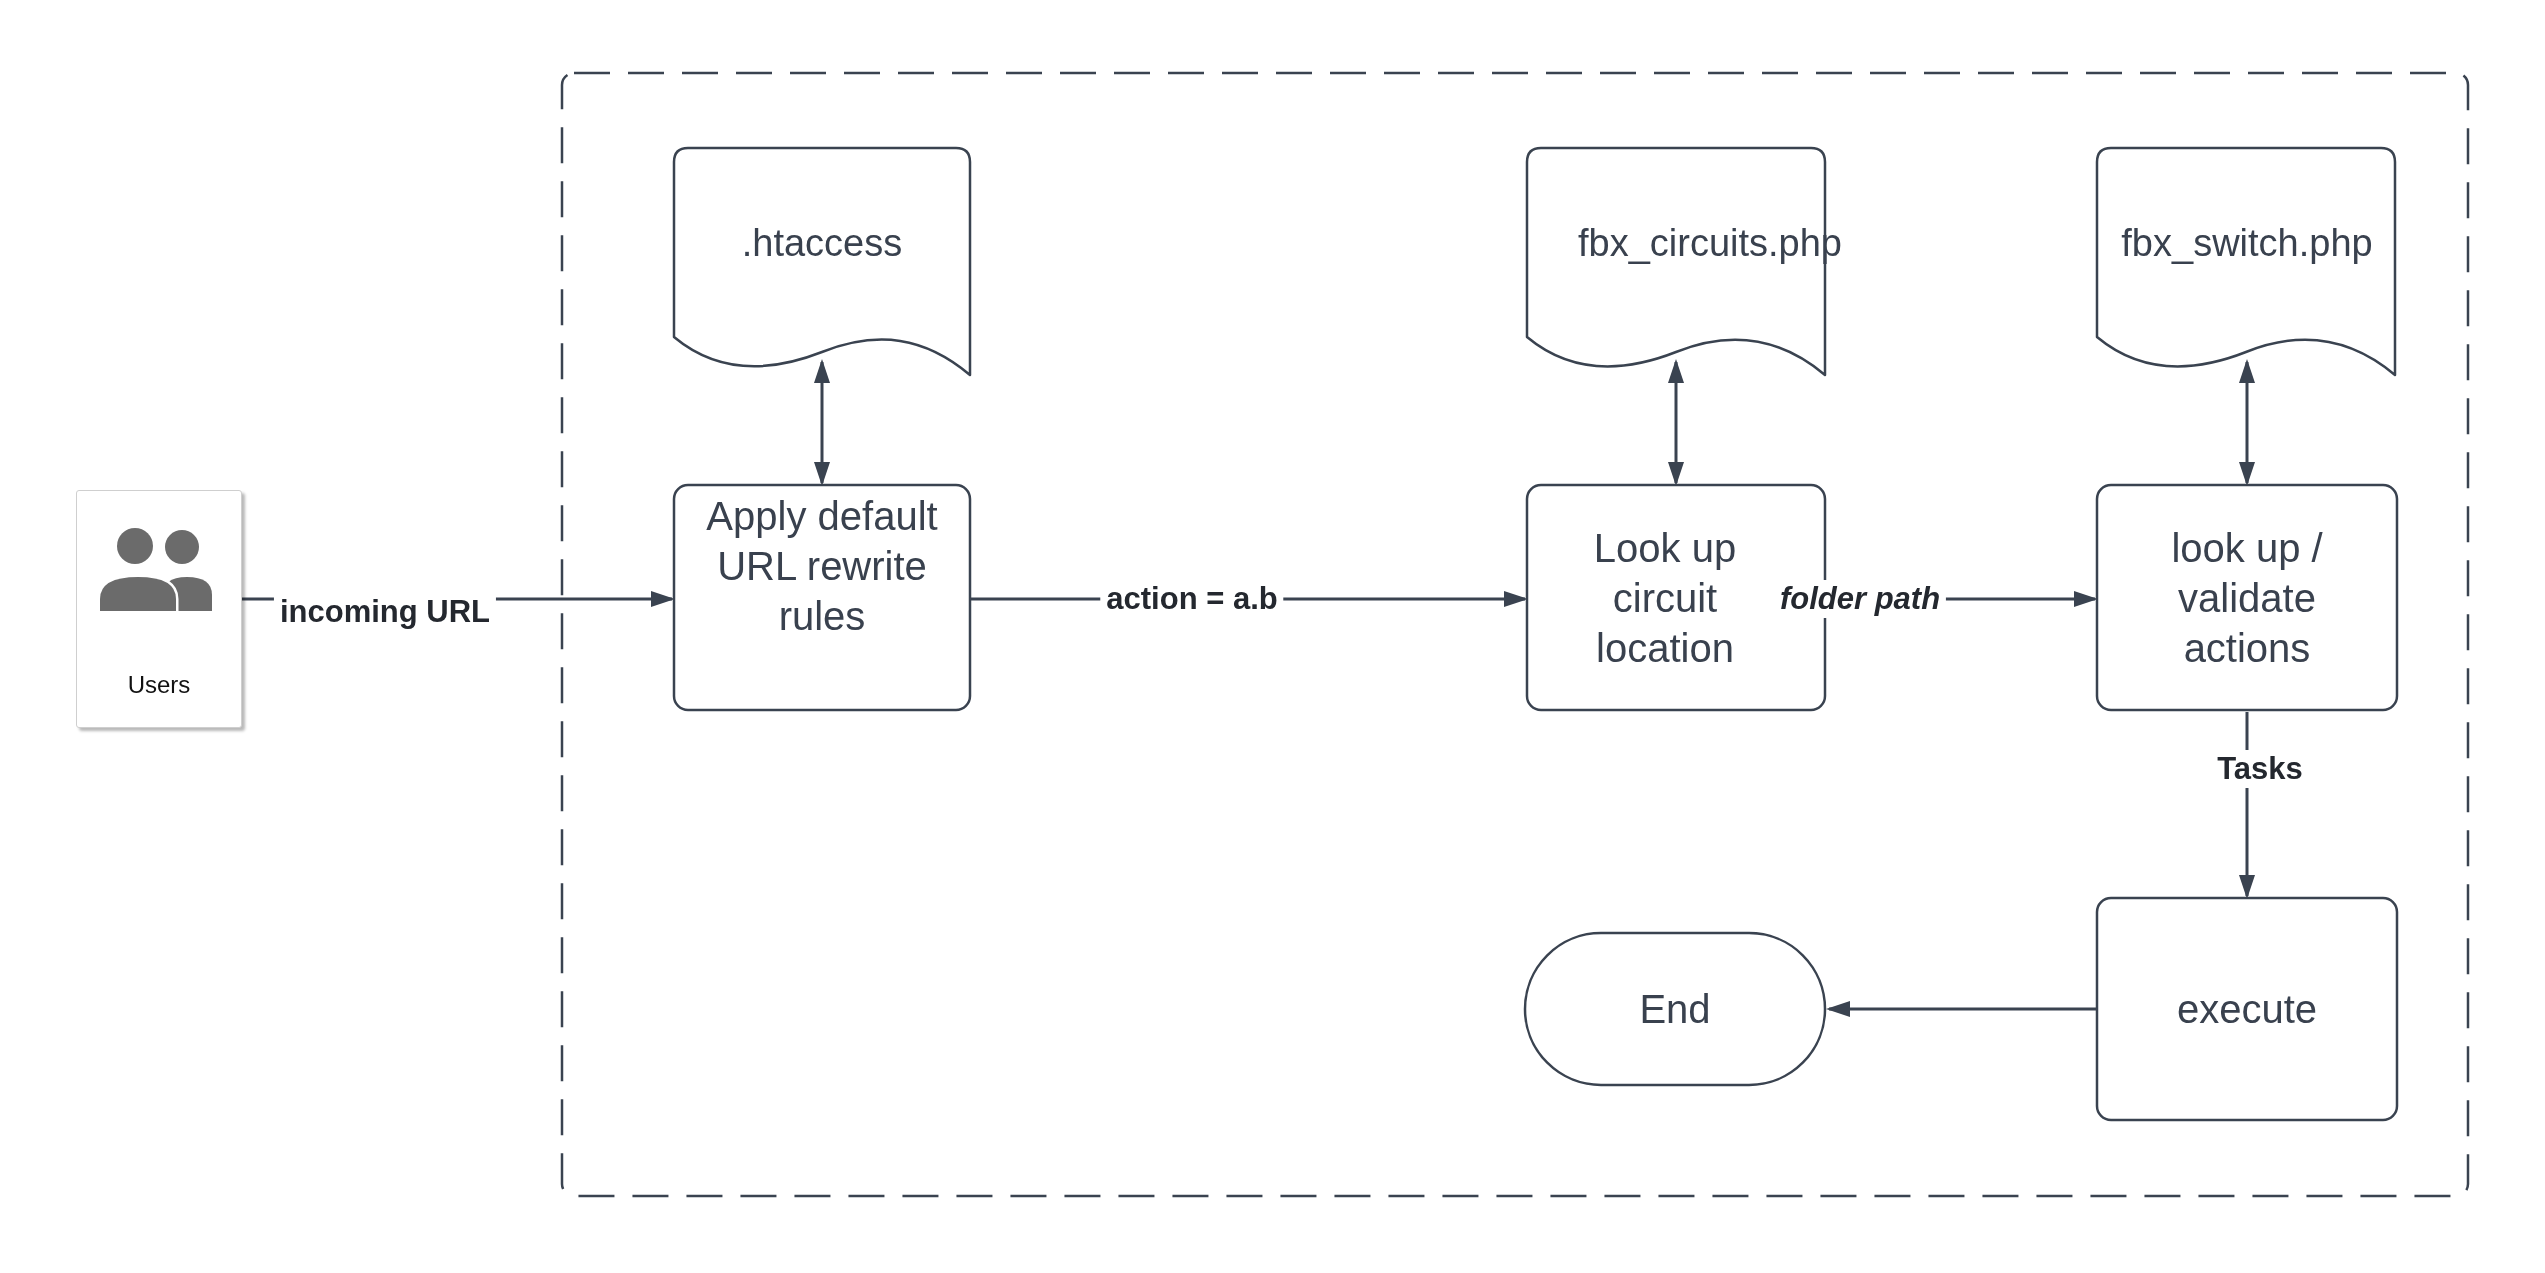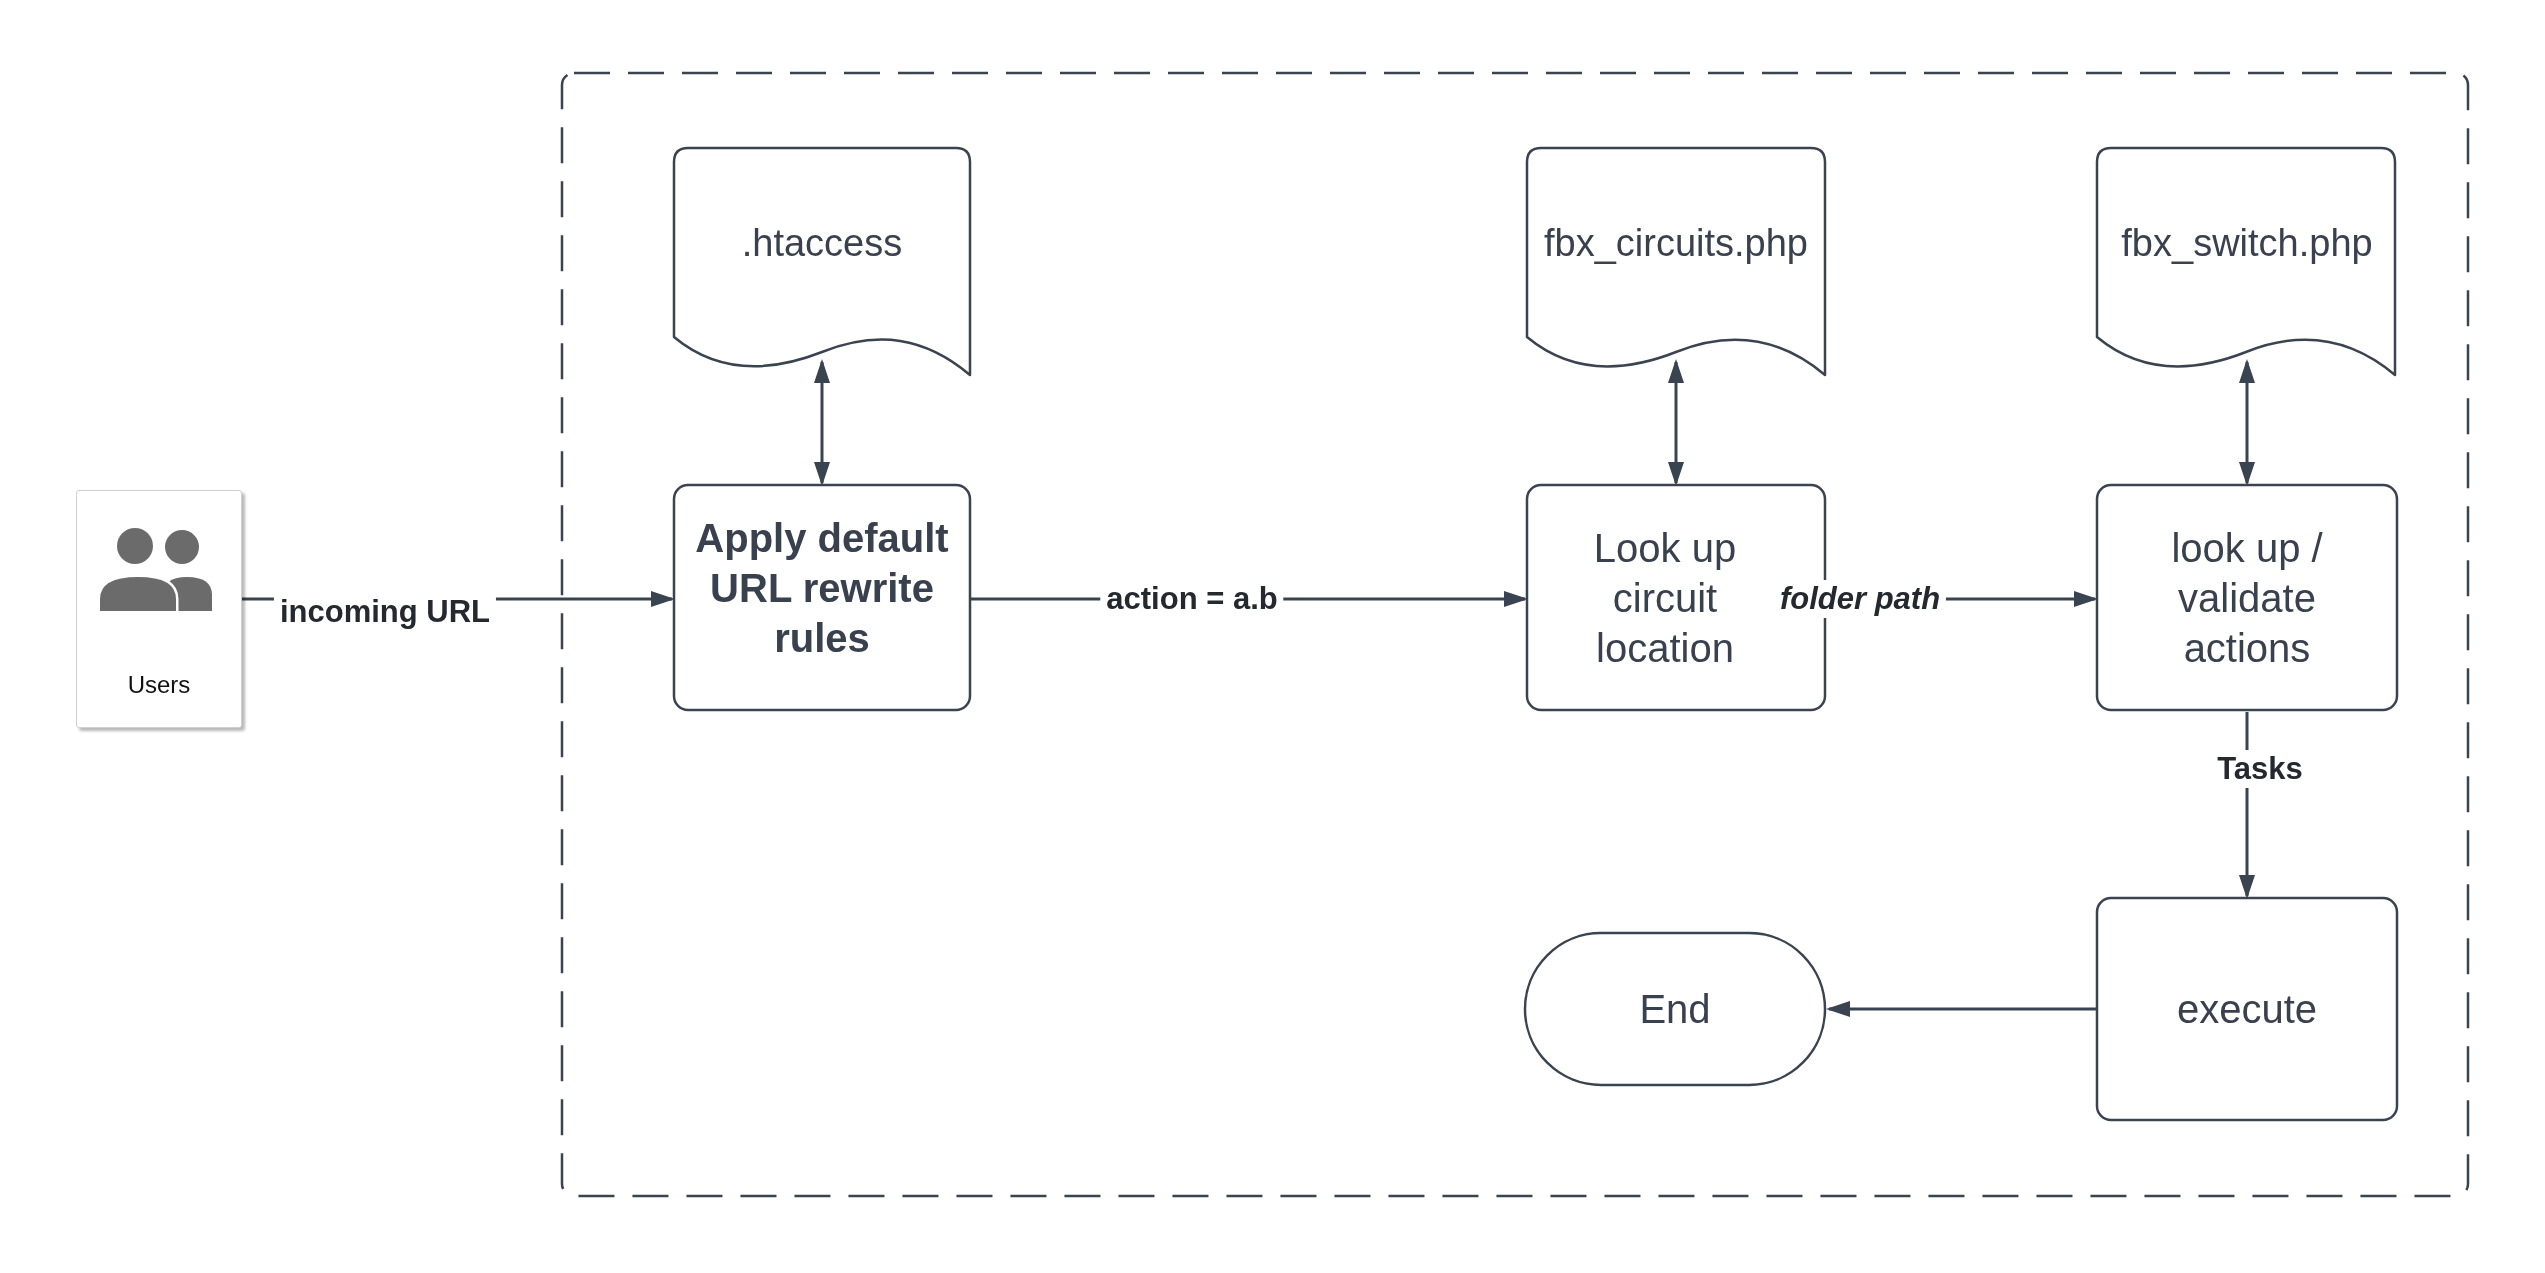--- a/index.html
+++ b/index.html
@@ -98,24 +98,24 @@
     <svg class="users-icon" width="122" height="84" viewBox="0 0 122 84">
       <circle class="person" cx="84" cy="20" r="17"></circle>
       <path class="person" d="M64,84 V70 Q64,50 89,50 Q114,50 114,68 V84 Z"></path>
       <circle class="person front" cx="37" cy="19" r="18"></circle>
       <path class="person front" d="M2,84 V72 Q2,50 40,50 Q78,50 78,72 V84 Z"></path>
     </svg>
     <div class="users-label">Users</div>
   </div>
 
   <div class="doc-label" style="left:674px;top:148px;width:296px;height:190px;">.htaccess</div>
-  <div class="doc-label" style="left:1527px;top:148px;width:298px;height:190px;">fbx_circuits.php</div>
+  <div class="doc-label" style="left:1527px;top:148px;width:298px;height:190px;padding-left:34px;">fbx_circuits.php</div>
   <div class="doc-label" style="left:2097px;top:148px;width:300px;height:190px;">fbx_switch.php</div>
 
-  <div class="node-label" style="left:674px;top:507px;width:296px;height:162px;font-weight:bold;">Apply default
+  <div class="node-label" style="left:674px;top:485px;width:296px;height:162px;">Apply default
 URL rewrite
 rules</div>
   <div class="node-label" style="left:1527px;top:485px;width:276px;height:225px;">Look up
 circuit
 location</div>
   <div class="node-label" style="left:2097px;top:485px;width:300px;height:225px;">look up /
 validate
 actions</div>
   <div class="node-label" style="left:1525px;top:933px;width:300px;height:152px;">End</div>
   <div class="node-label" style="left:2097px;top:898px;width:300px;height:222px;">execute</div>

